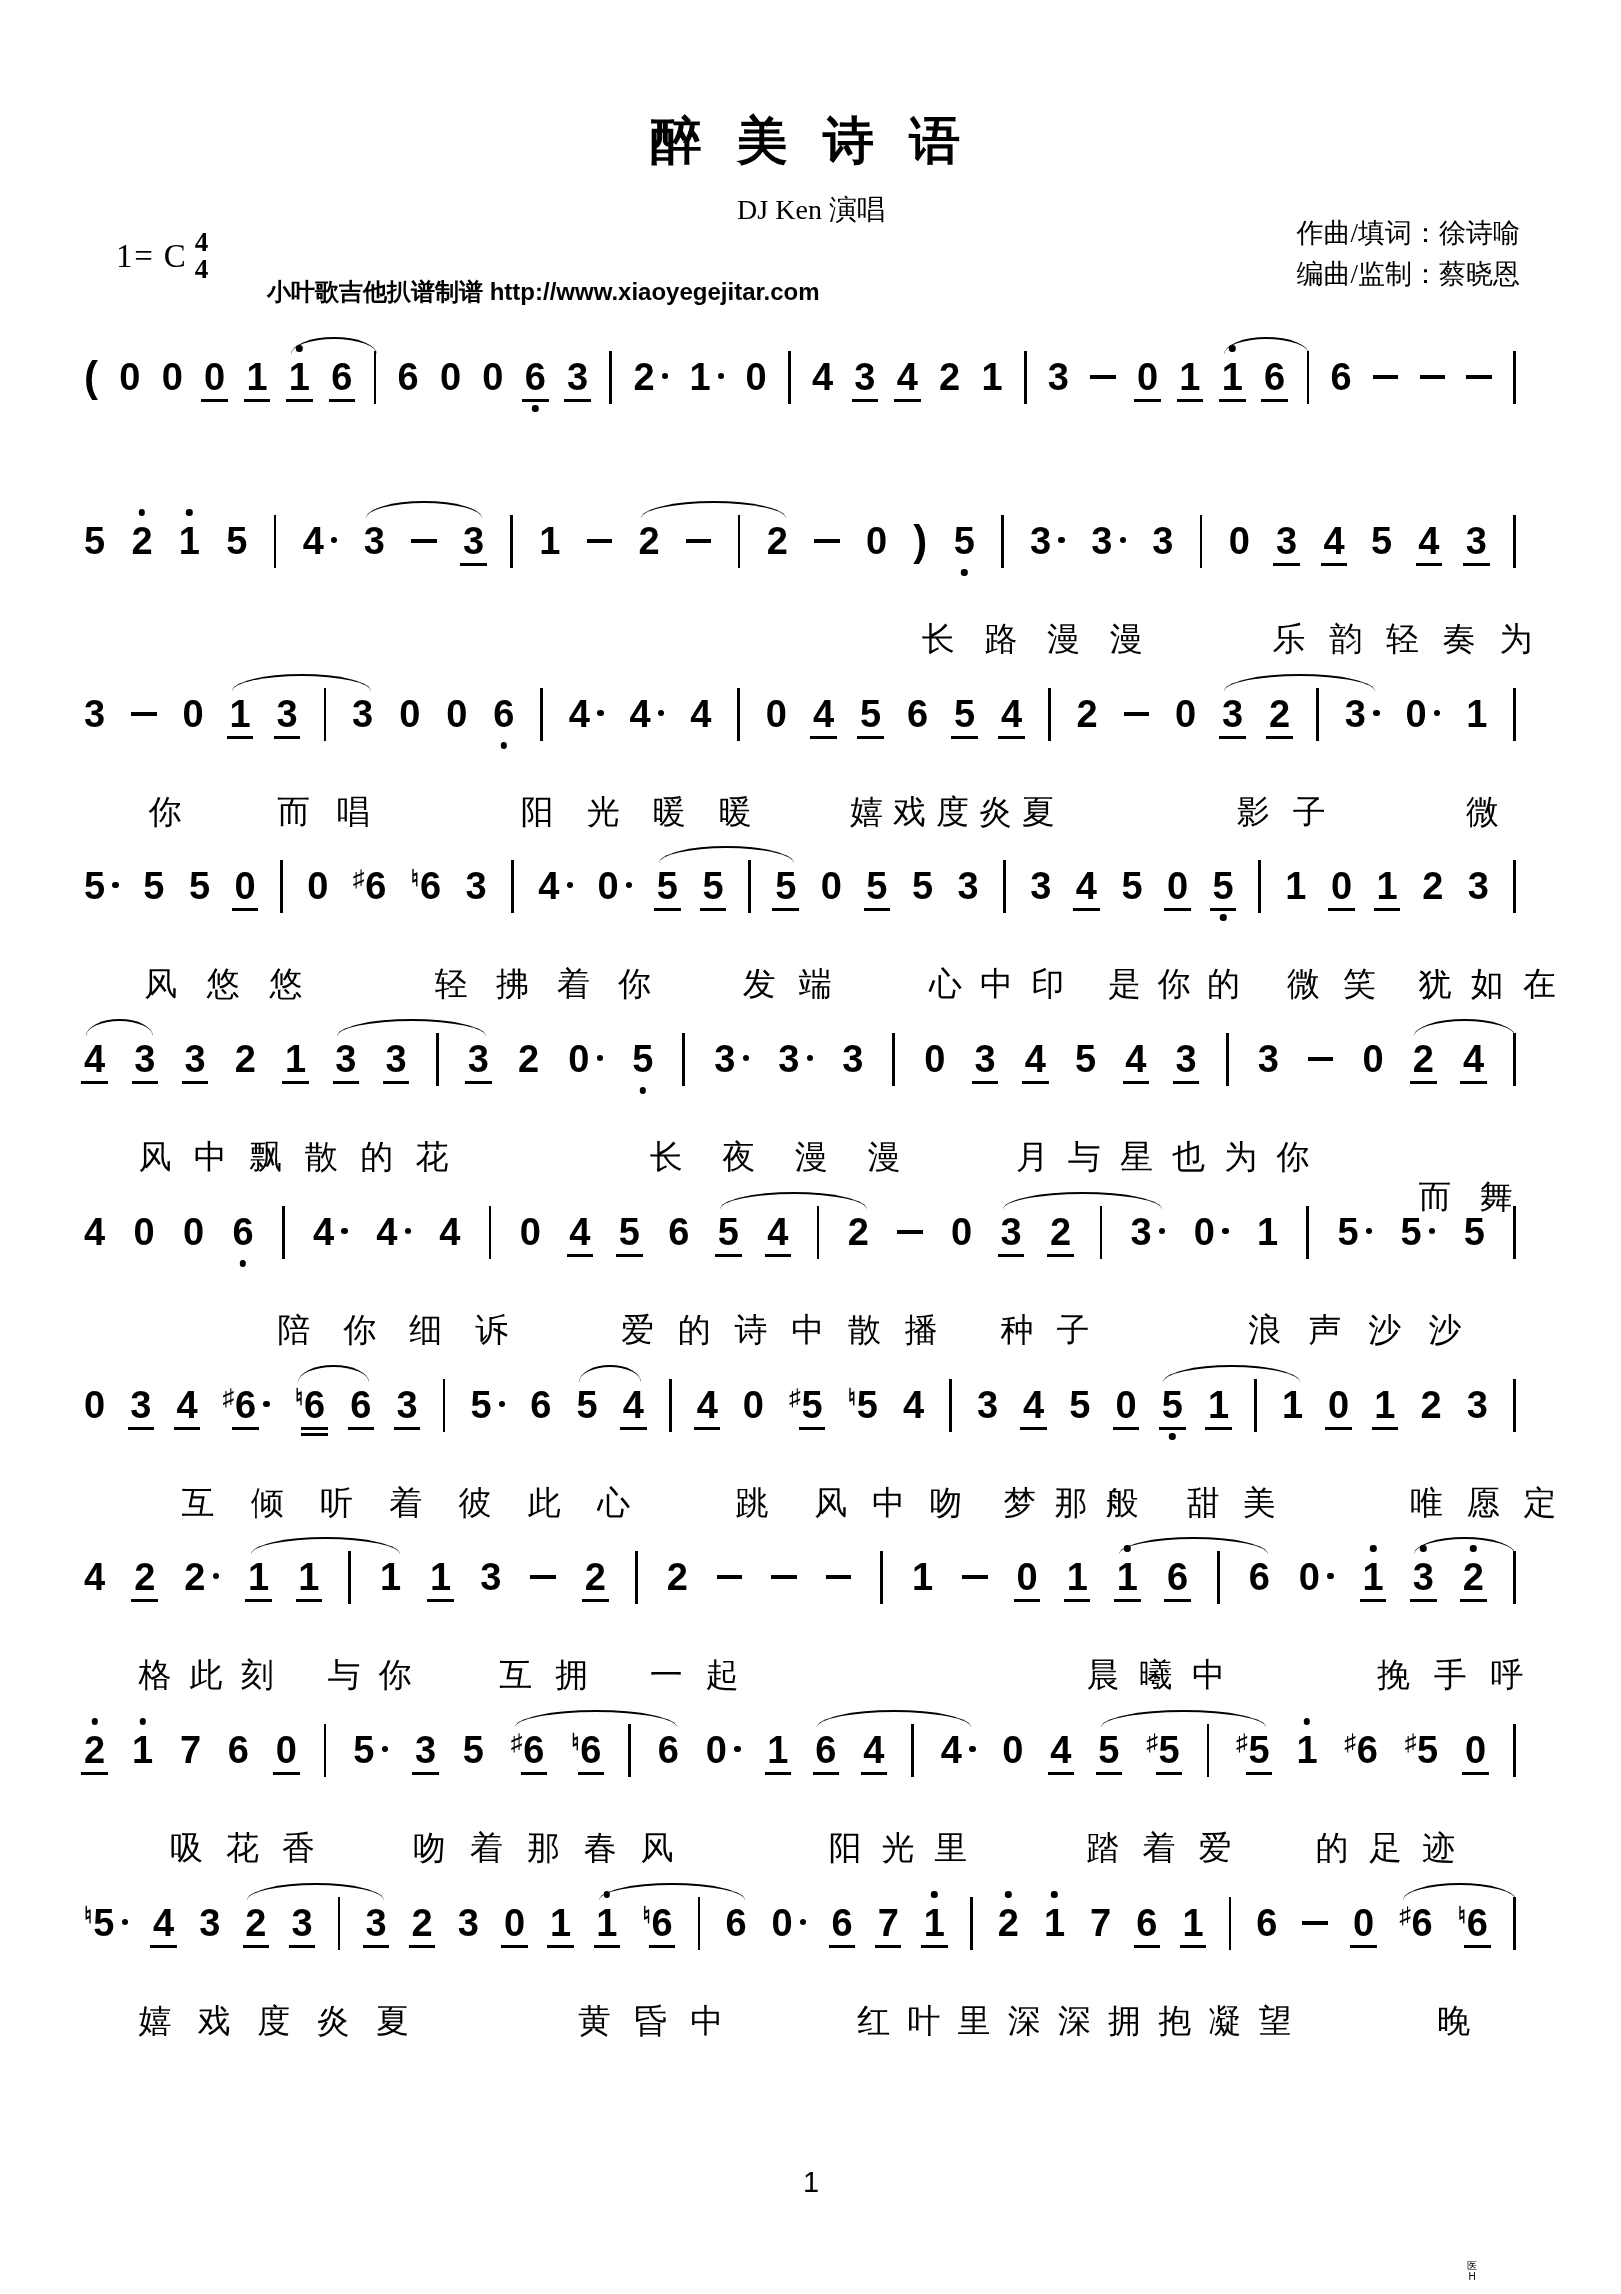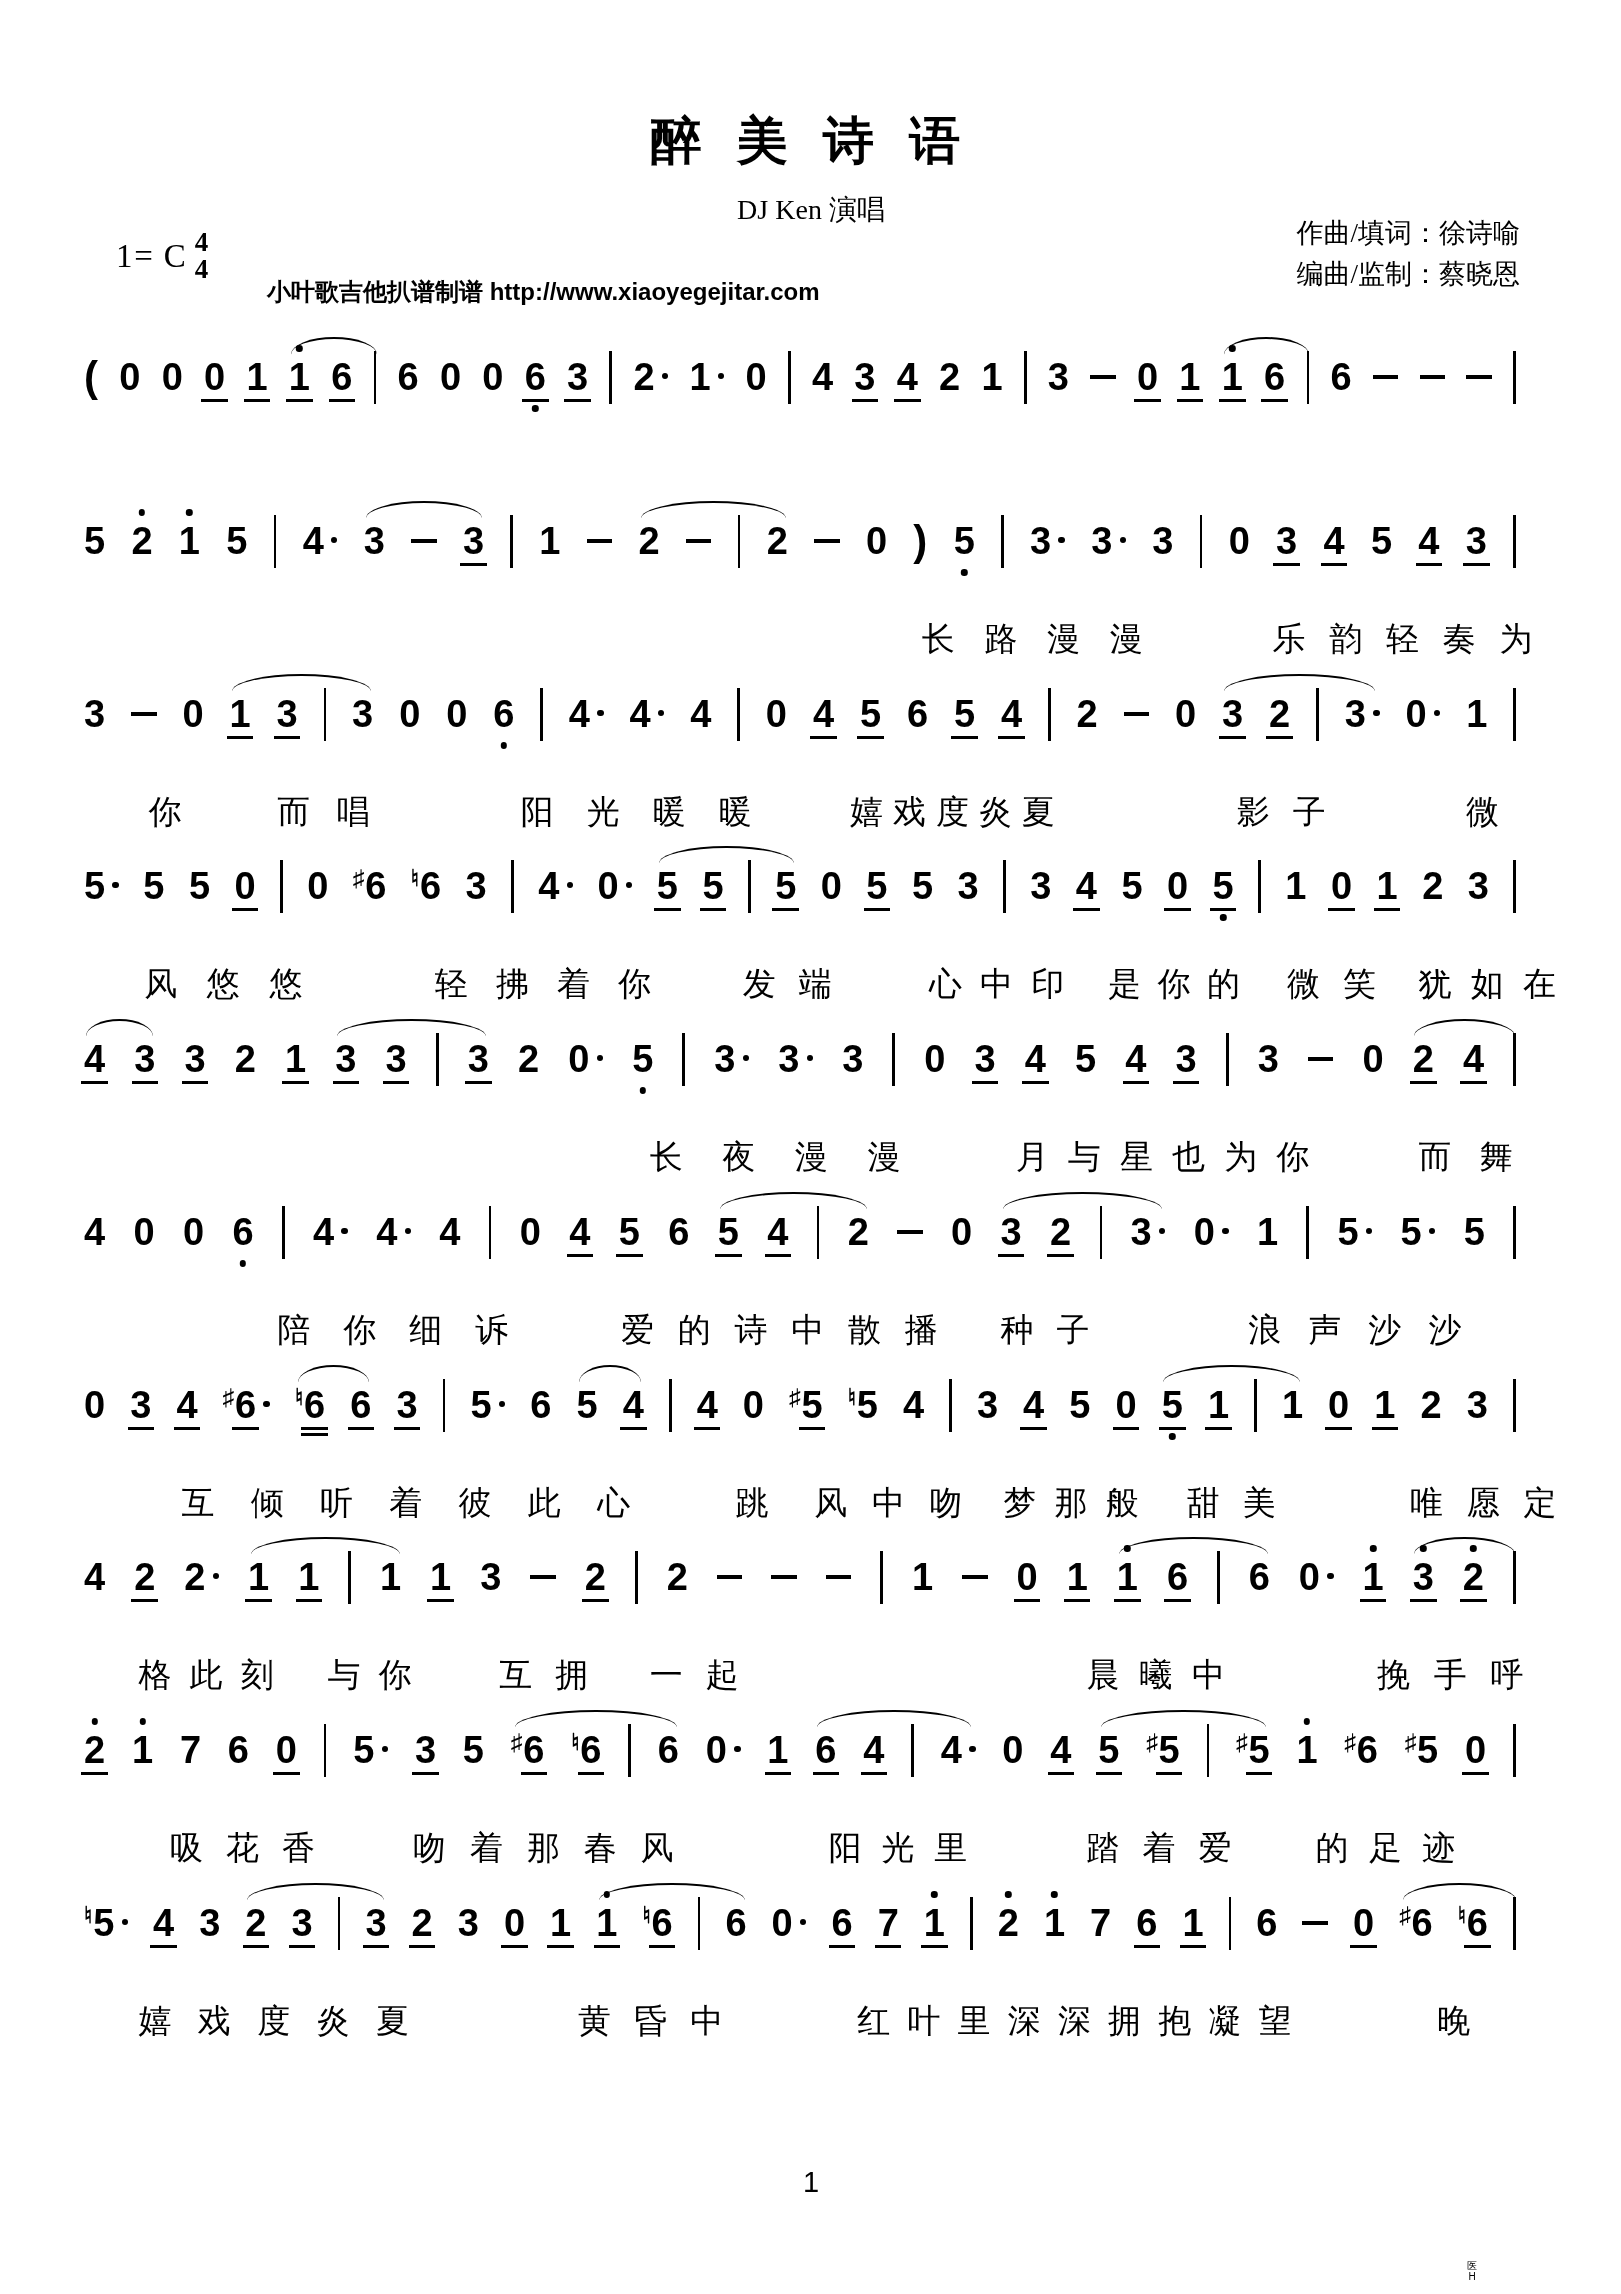--- a/index.html
+++ b/index.html
@@ -529,23 +529,24 @@
         </span>
         <span class="tok">
           <span class="core">4<span class="u"></span></span>
         </span>
         <span class="bar"></span>
         <div class="slur" style="left: 2.1px; width: 67px;"></div>
         <div class="slur" style="left: 253px; width: 149px;"></div>
         <div class="slur" style="left: 1330px; width: 101px;"></div>
       </div>
       <div class="lyr">
+        <span class="seg" style="left: 3.8%; letter-spacing: 0.68em;">风中飘散的花</span>
         <span class="seg" style="left: 39.5%; letter-spacing: 1.2em;">长夜漫漫</span>
         <span class="seg" style="left: 64.5%; letter-spacing: 0.58em; margin-left: 8px;">月与星也为你</span>
-        <span class="seg" style="left: 93.2%; letter-spacing: 0.85em;">而舞</span>
+        <span class="seg" style="left: 93.2%; letter-spacing: 0.85em; margin-top: 40px;">而舞</span>
       </div>
     </div>
     <div class="sys" style="top: 1203px;">
       <div class="notes">
         <span class="tok">
           <span class="core">4</span>
         </span>
         <span class="tok">
           <span class="core">0</span>
         </span>

